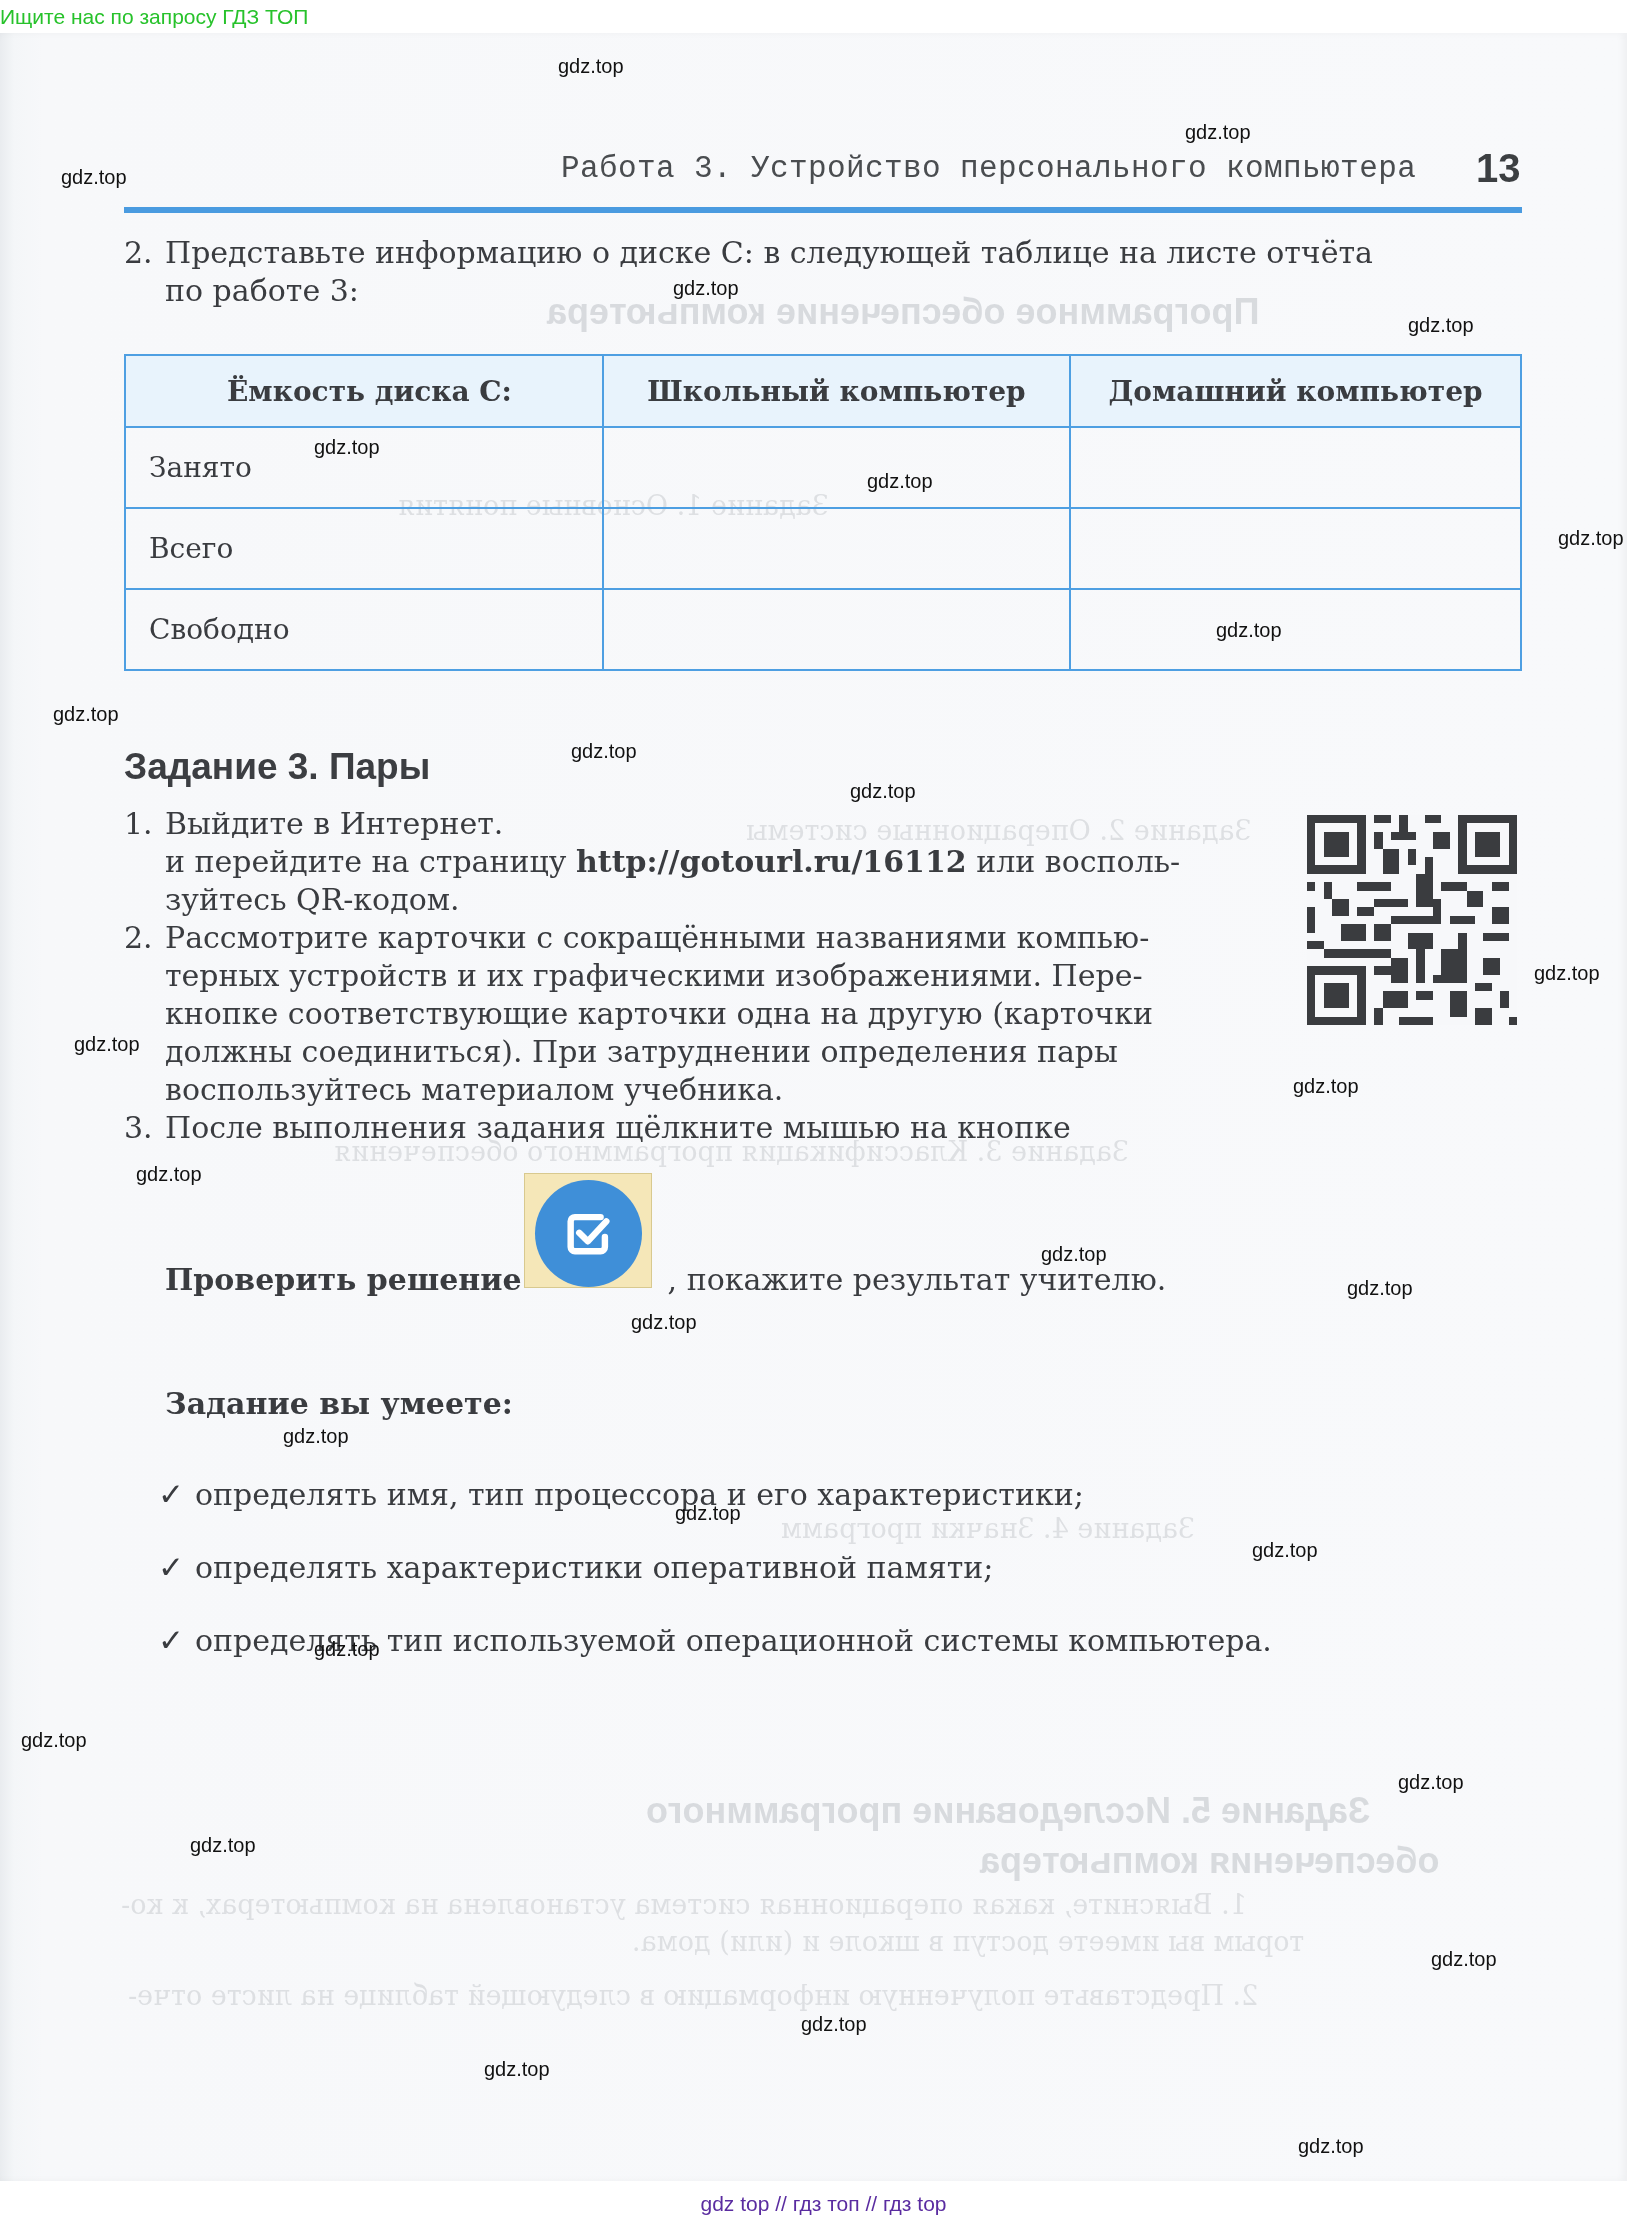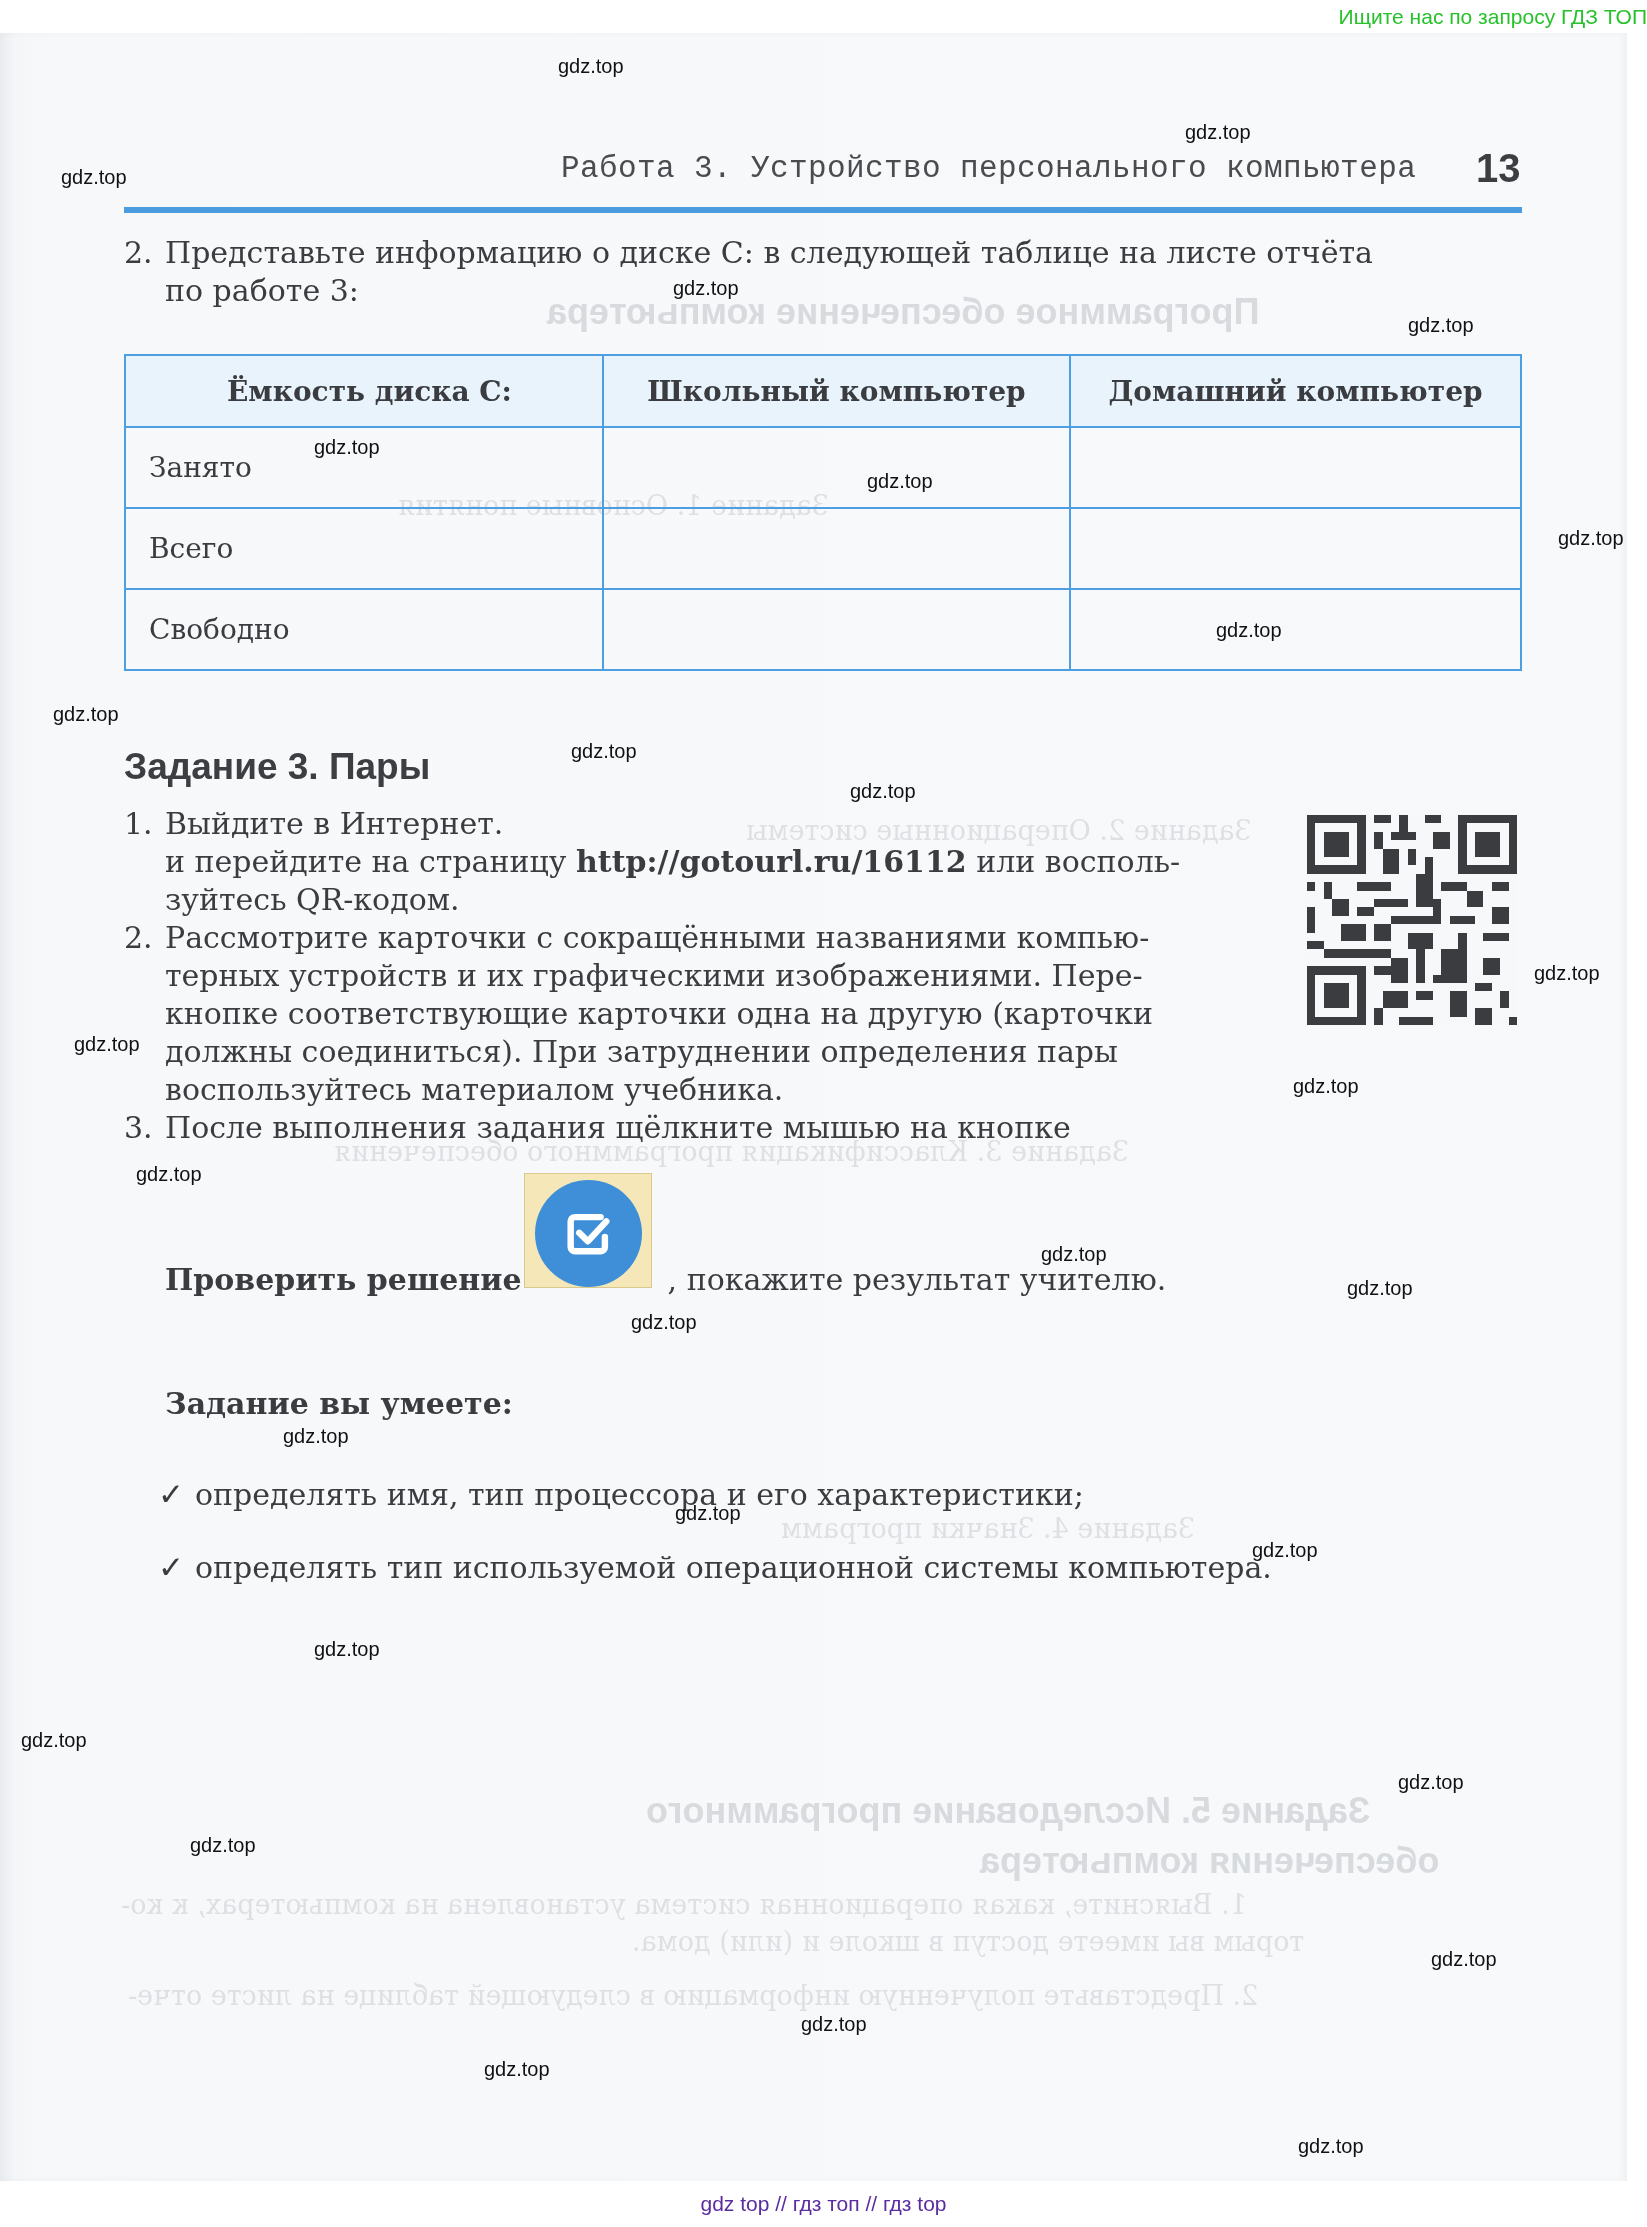--- a/index.html
+++ b/index.html
@@ -4,21 +4,21 @@
 <style>
   html, body { margin:0; padding:0; }
   body {
     width:1647px; height:2227px; position:relative; overflow:hidden;
     background:#ffffff;
     font-family:"DejaVu Serif", serif;
     color:#3b3d40;
   }
   .banner {
     position:absolute; left:0; top:0; width:1647px; height:34px;
-    text-align:right; font-family:"Liberation Sans", sans-serif;
+    text-align:left; font-family:"Liberation Sans", sans-serif;
     font-size:21px; line-height:33px; color:#27c22b;
   }
   .page {
     position:absolute; left:0; top:33px; width:1627px; height:2148px;
     background:linear-gradient(90deg,#e9ecef 0px,#f4f6f8 14px,#f7f8fa 43px,#f8f9fb 100%);
     box-shadow: inset -4.3px 0 7px rgba(0,0,0,0.04);
   }
   .ghost {
     position:absolute; color:#c9ccd0; opacity:0.55; transform:scaleX(-1);
     white-space:nowrap; font-family:"DejaVu Serif", serif; font-size:27px;
@@ -223,20 +223,21 @@
 </div>
 
 <div class="para" style="left:165px; top:1261px; width:1108px;">
   <span class="bold">Проверить решение</span><span style="display:inline-block; width:146px;"></span><span>, покажите результат учителю.</span>
 </div>
 
 <div class="para bold" style="left:165px; top:1385px;">Задание вы умеете:</div>
 
 <div class="para" style="left:158px; top:1458px; width:1350px; line-height:72px;">
   <div><span class="checkmark">✓</span><span>определять имя, тип процессора и его характеристики;</span></div>
+  <div><span class="checkmark">✓</span><span>определять характеристики оперативной памяти;</span></div>
   <div><span class="checkmark">✓</span><span>определять тип используемой операционной системы компьютера.</span></div>
 </div>
 
 <div class="wm" style="left:558px; top:55px;">gdz.top</div>
 <div class="wm" style="left:1185px; top:121px;">gdz.top</div>
 <div class="wm" style="left:61px; top:166px;">gdz.top</div>
 <div class="wm" style="left:673px; top:277px;">gdz.top</div>
 <div class="wm" style="left:1408px; top:314px;">gdz.top</div>
 <div class="wm" style="left:314px; top:436px;">gdz.top</div>
 <div class="wm" style="left:867px; top:470px;">gdz.top</div>

